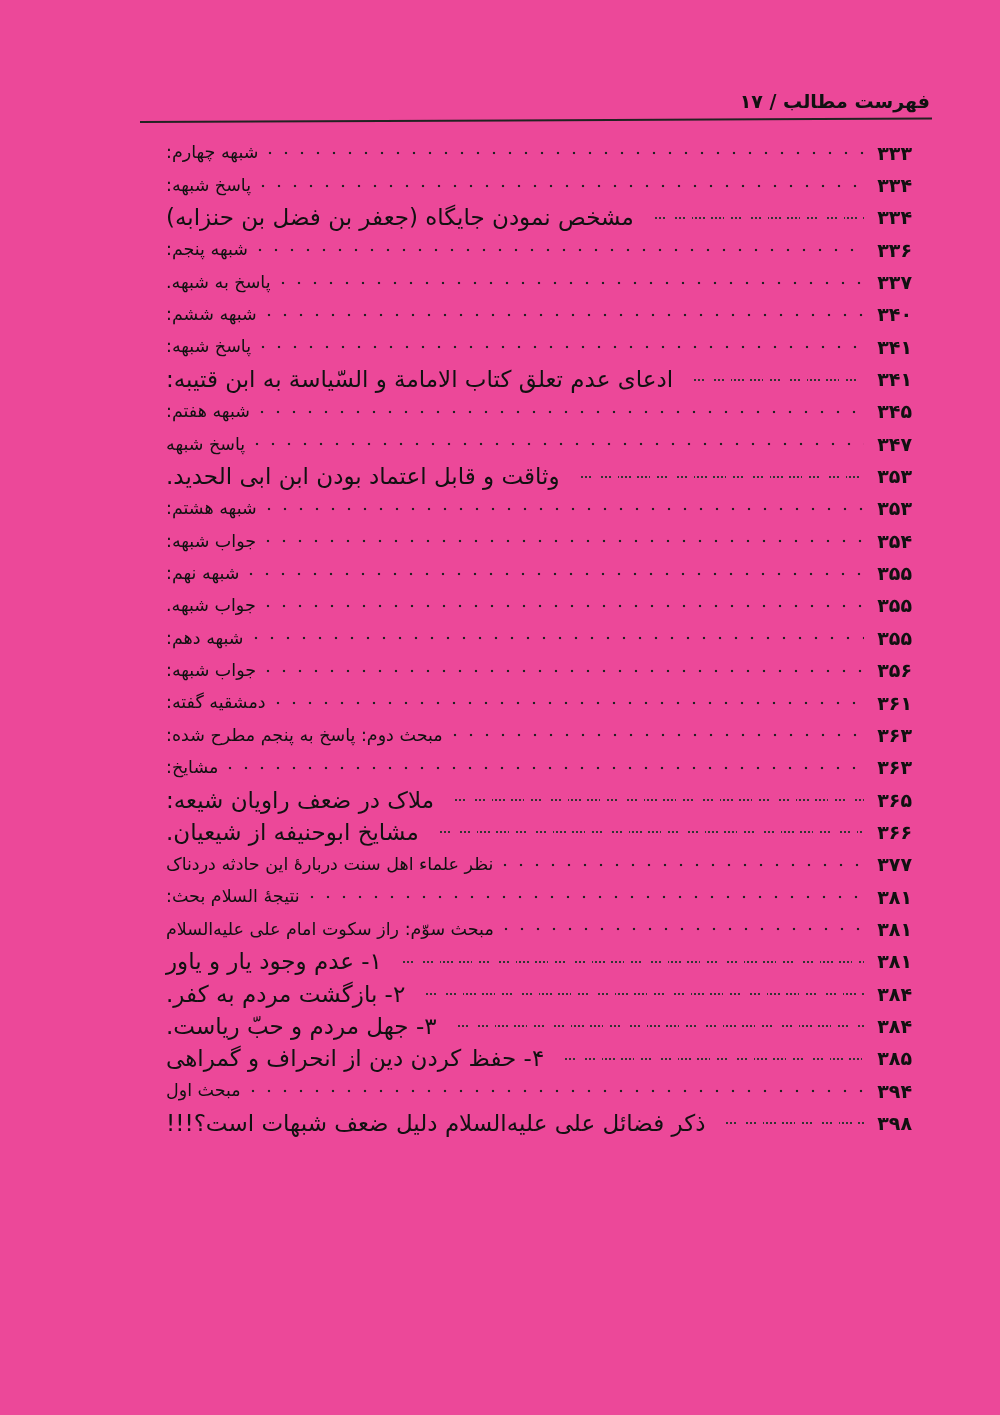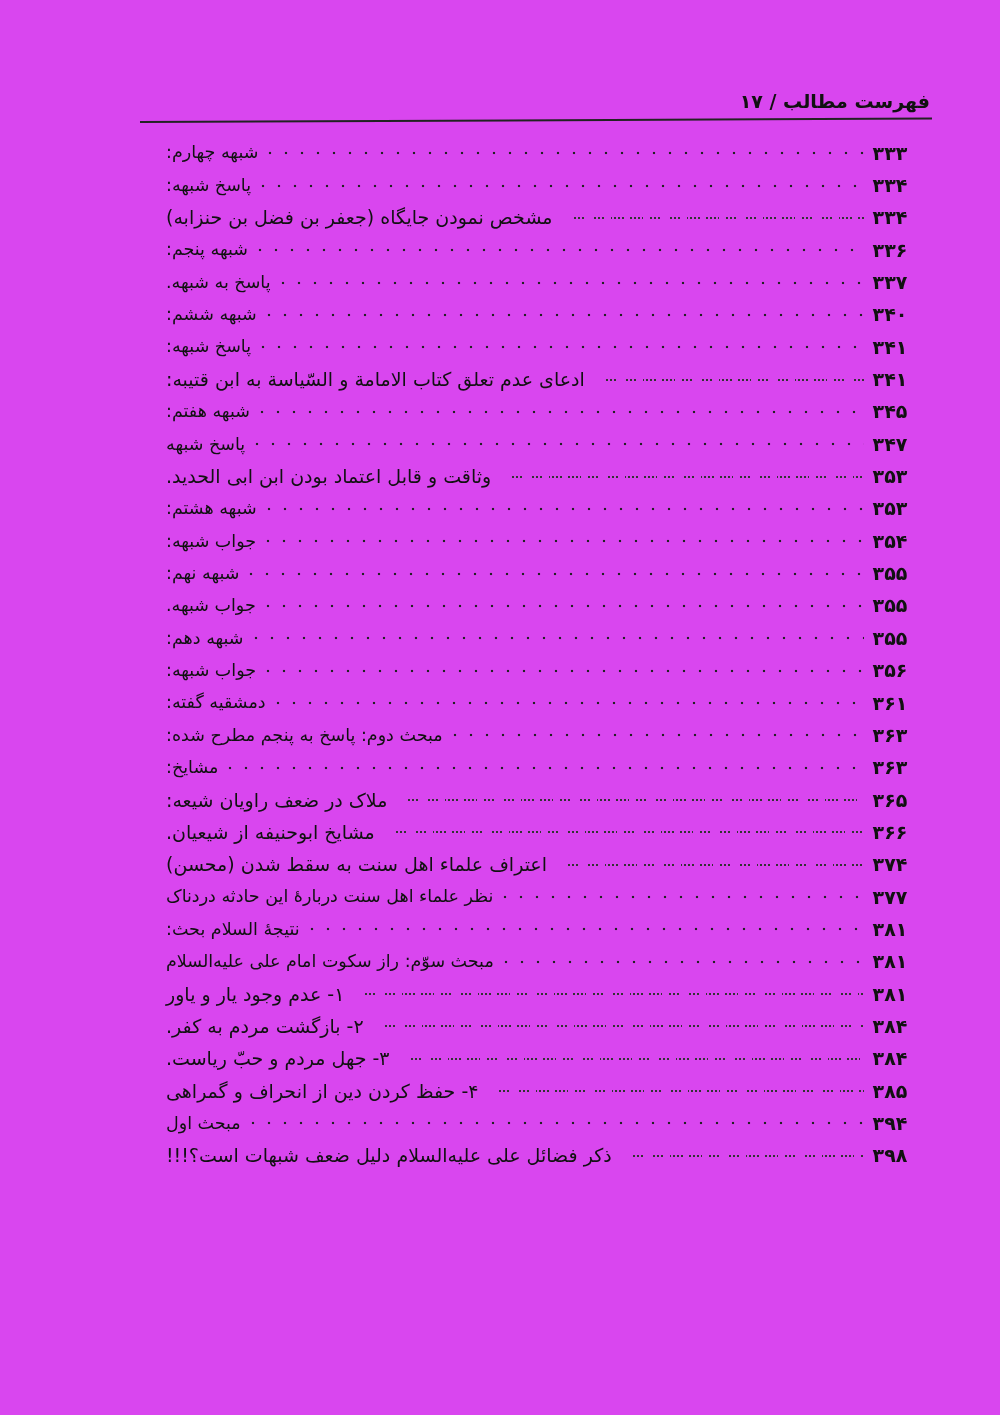--- a/index.html
+++ b/index.html
@@ -6,21 +6,21 @@
     body {
       width: 1000px; height: 1415px;
       background: #ffffff;
       font-family: "DejaVu Sans", sans-serif;
       color: #111;
       position: relative;
       overflow: hidden;
     }
     .page {
       position: absolute; left: 0; top: 0; width: 1000px; height: 1415px;
-      background: #d946ef;
+      background: #ec4899;
     }
     .header {
       position: absolute; left: 140px; top: 88px; width: 790px; height: 28px;
       direction: rtl;
     }
     .header-title {
       position: absolute; right: 0px; top: 2px;
       font-size: 19px; font-weight: bold; white-space: nowrap;
       direction: rtl;
     }
@@ -35,37 +35,37 @@
     }
     .row {
       position: relative; height: 32.35px;
       display: flex; flex-direction: row-reverse; align-items: center;
       direction: rtl;
     }
     .row .title {
       font-size: 17.5px; white-space: nowrap; direction: rtl;
       padding-left: 6px;
     }
-    .row.indent .title { margin-right: 16px; font-size: 19px; }
+    .row.indent .title { margin-right: 16px; font-size: 23px; }
     .row .leader {
       flex: 1; height: 14px; margin: 0 4px;
       background-image: radial-gradient(circle, #222 1.3px, transparent 1.6px);
       background-size: 16px 14px;
       background-repeat: repeat-x;
       background-position: left center;
     }
     .row.indent .leader {
       background-image: radial-gradient(circle, #333 0.9px, transparent 1.1px);
       background-size: 4px 14px;
       -webkit-mask-image: repeating-linear-gradient(90deg, #000 0 13px, transparent 13px 19px);
       mask-image: repeating-linear-gradient(90deg, #000 0 13px, transparent 13px 19px);
     }
     .row .page-num {
       font-size: 19px; font-weight: bold; white-space: nowrap;
-      direction: rtl; min-width: 44px; text-align: center;
+      direction: rtl; min-width: 44px; text-align: right;
     }
     .row .title, .row .page-num { line-height: 1; }
   </style>
 </head>
 <body>
 
 <div class="page">
   <div class="header">
     <div class="header-title">فهرست مطالب / ۱۷</div>
   </div>
@@ -175,25 +175,20 @@
       <div class="row indent">
         <span class="title">ملاک در ضعف راویان شیعه:</span>
         <span class="leader"></span>
         <span class="page-num">۳۶۵</span>
       </div>
       <div class="row indent">
         <span class="title">مشایخ ابوحنیفه از شیعیان.</span>
         <span class="leader"></span>
         <span class="page-num">۳۶۶</span>
       </div>
-      <div class="row indent">
-        <span class="title">اعتراف علماء اهل سنت به سقط شدن (محسن)</span>
-        <span class="leader"></span>
-        <span class="page-num">۳۷۴</span>
-      </div>
       <div class="row">
         <span class="title">نظر علماء اهل سنت دربارهٔ این حادثه دردناک</span>
         <span class="leader"></span>
         <span class="page-num">۳۷۷</span>
       </div>
       <div class="row">
         <span class="title">نتیجهٔ السلام بحث:</span>
         <span class="leader"></span>
         <span class="page-num">۳۸۱</span>
       </div>

